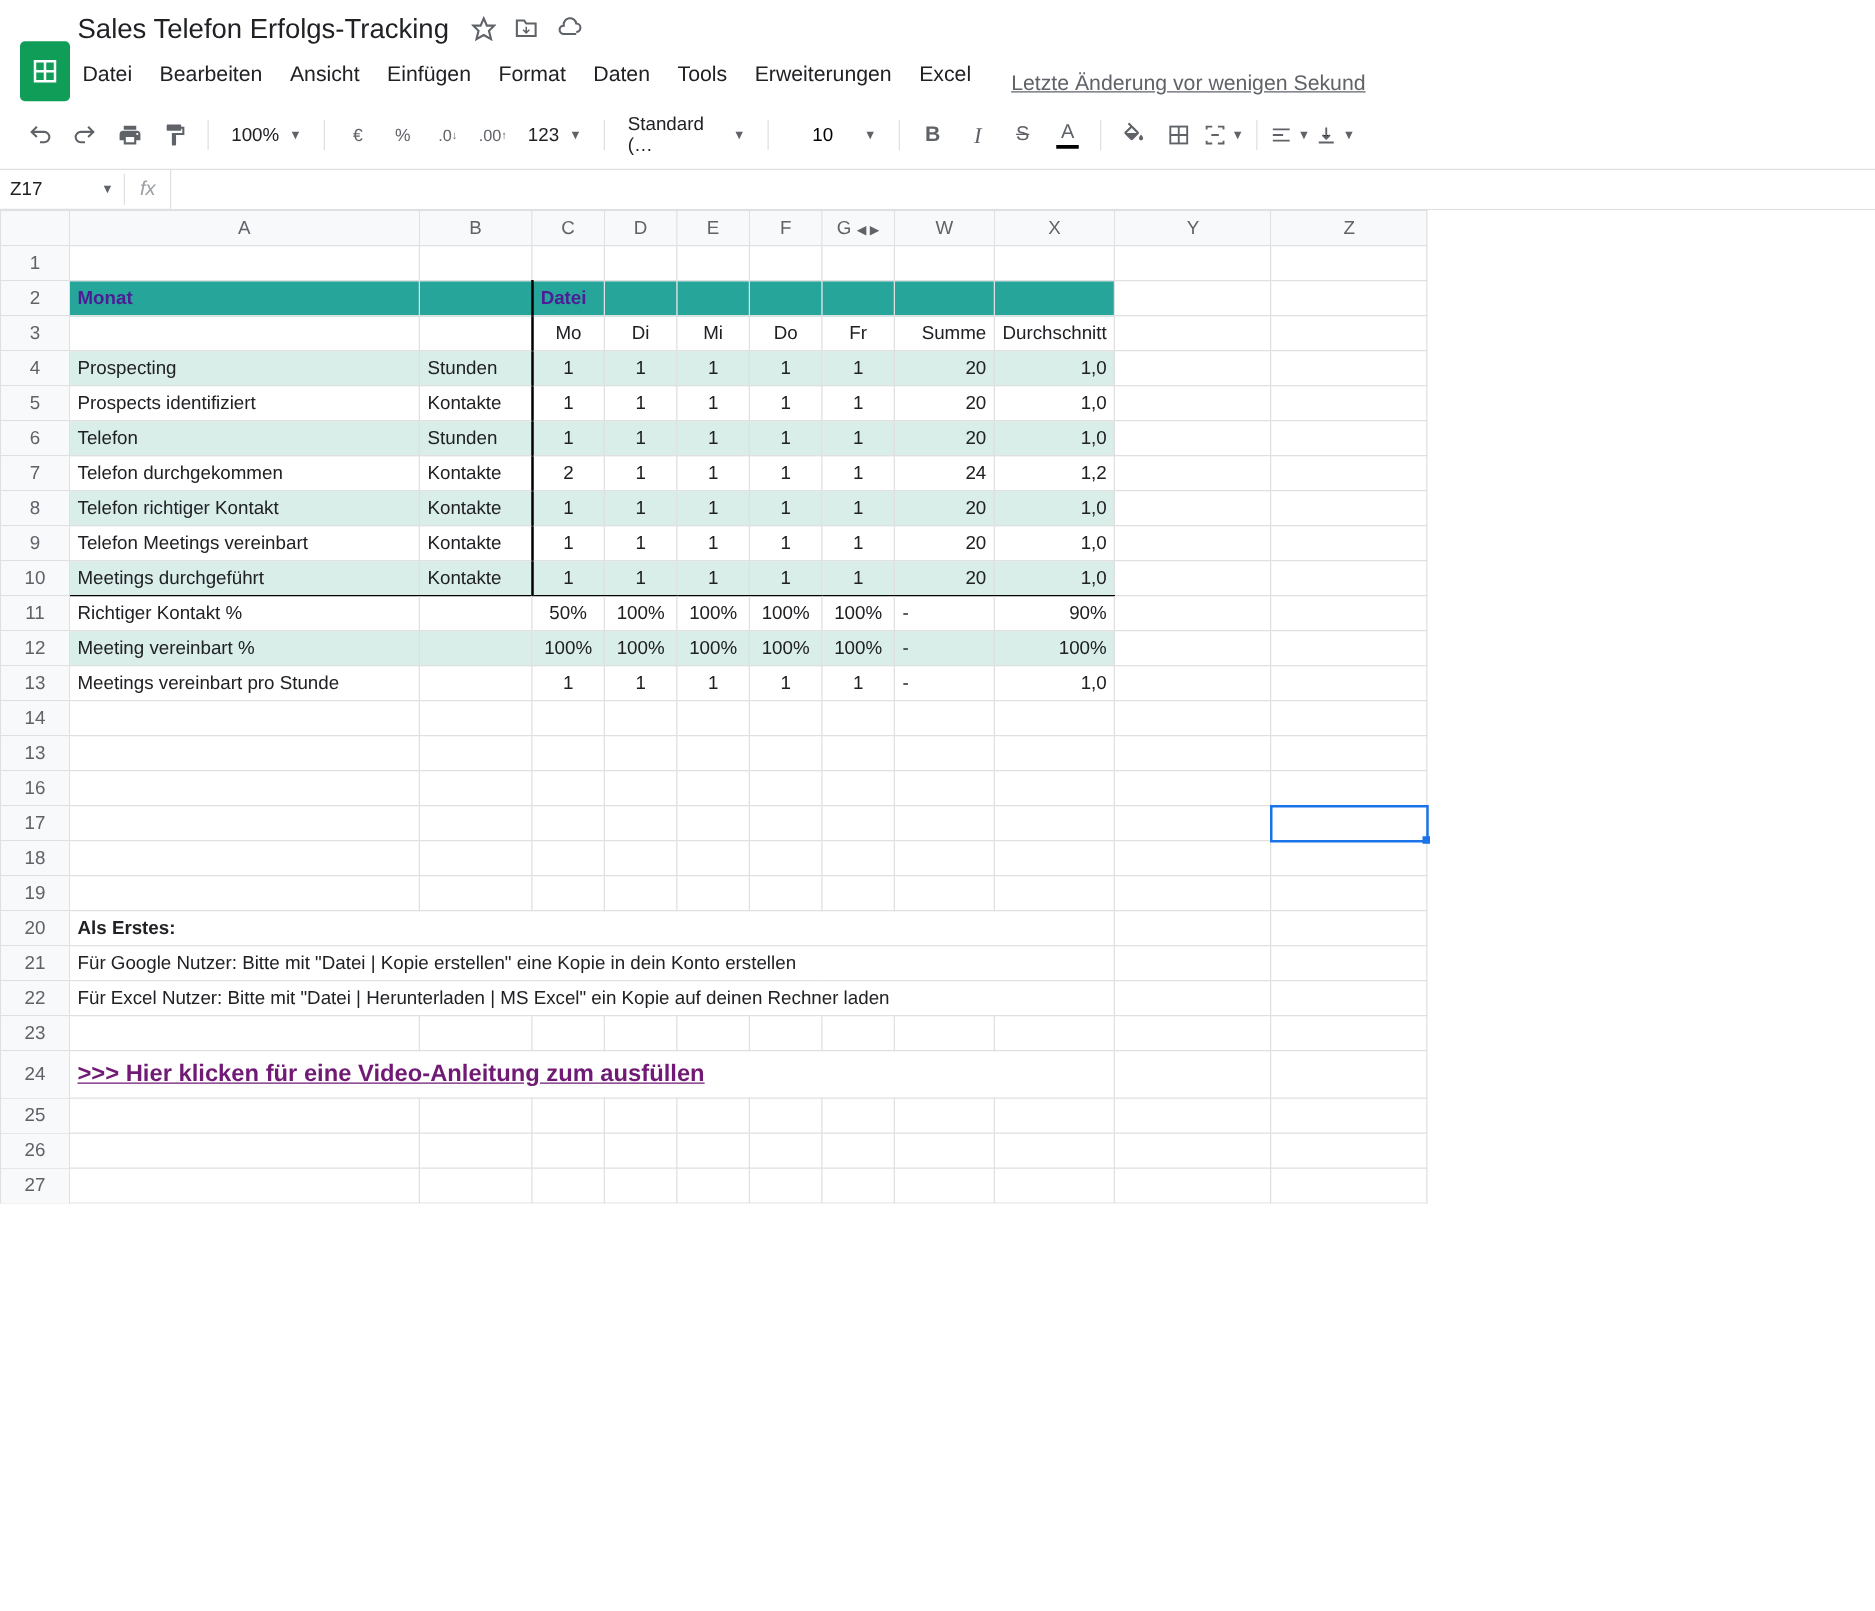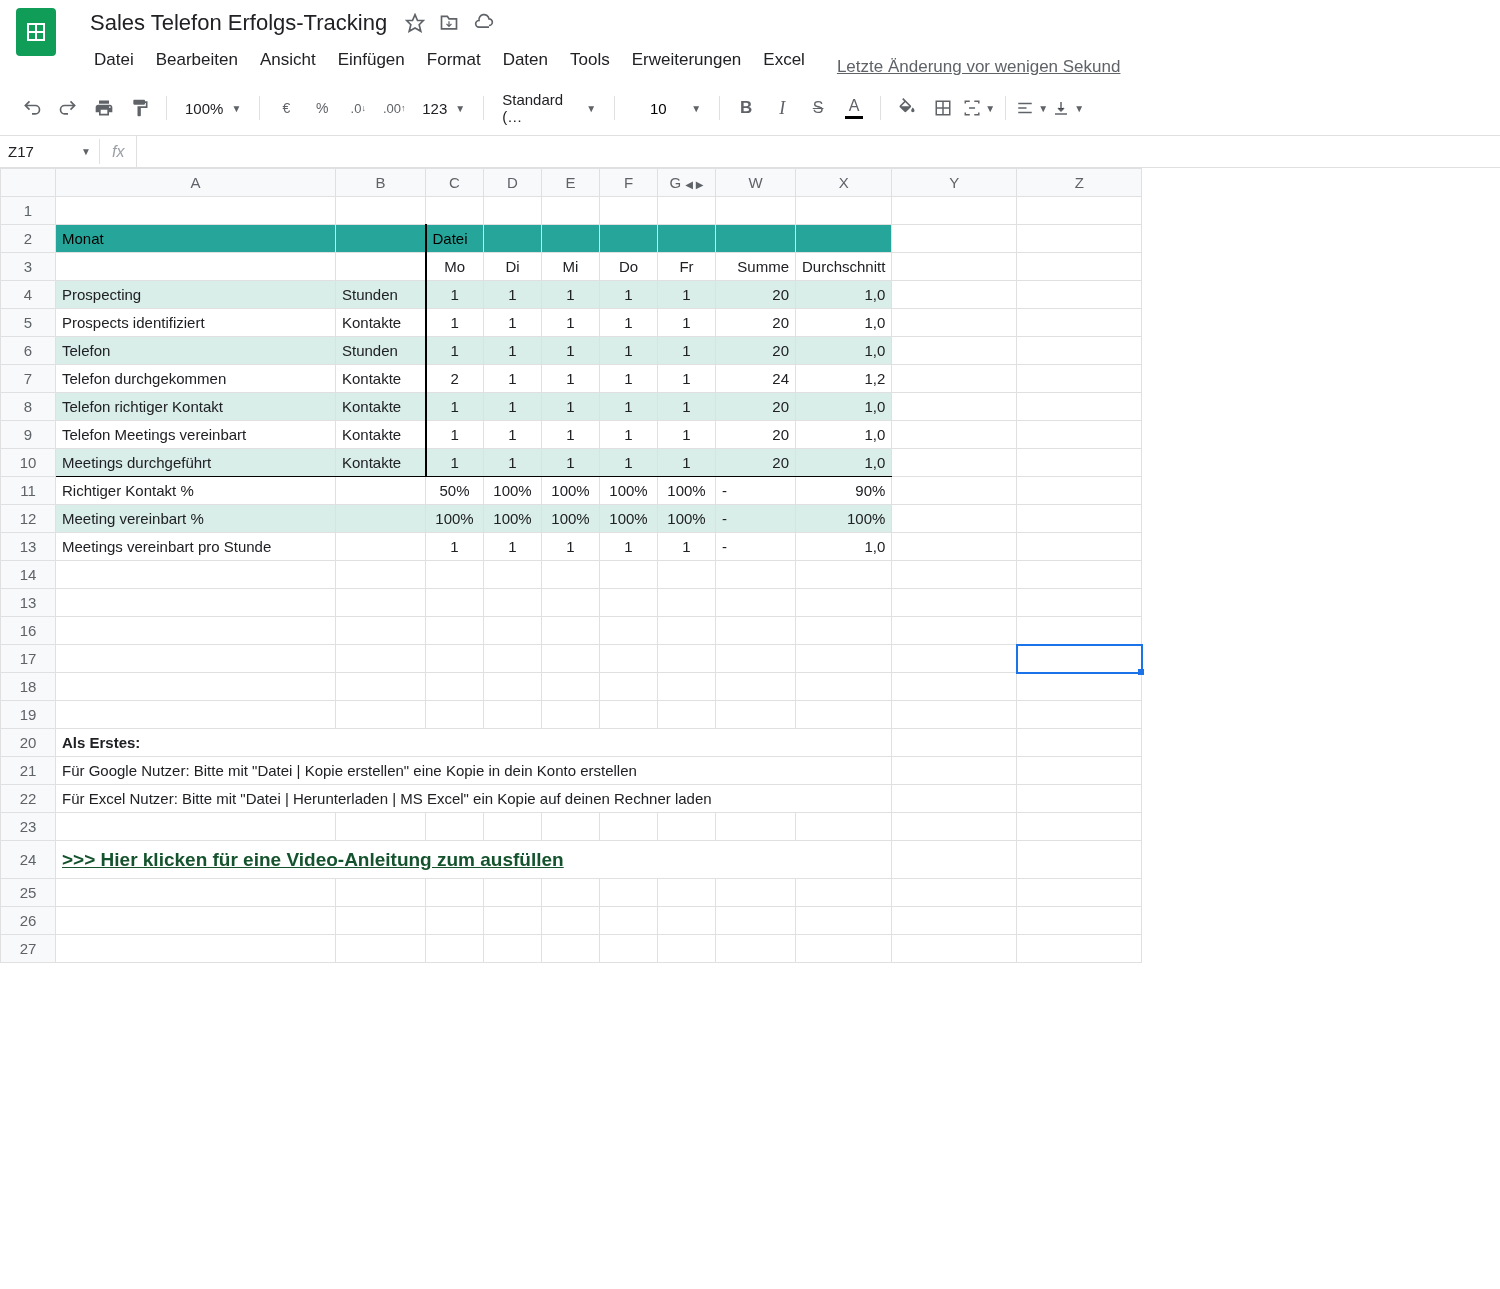--- a/index.html
+++ b/index.html
@@ -1,19 +1,19 @@
 <!DOCTYPE html>
 <html><head>
 <meta charset="utf-8">
 <style>
 * { box-sizing: border-box; margin: 0; padding: 0; }
 body { font-family: Arial, sans-serif; font-size: 14px; color: #202124; background: #fff; overflow: hidden; }
 
 
-.titlebar { display: flex; align-items: flex-start; padding: 8px 16px 0 16px; gap: 28px; }
+.titlebar { display: flex; align-items: flex-end; padding: 8px 16px 0 16px; gap: 0; }
 .doc-icon { width: 40px; height: 48px; background: #0f9d58; border-radius: 4px; position: relative; display: flex; align-items: center; justify-content: center; }
 .doc-icon svg { width: 24px; height: 24px; }
 .title-block { display: flex; flex-direction: column; flex: 1; }
 .title-row { display: flex; align-items: center; gap: 12px; }
 .doc-title { font-size: 22px; color: #202124; padding: 2px 6px; }
 .title-icons { display: flex; gap: 14px; color: #5f6368; }
 .menubar { display: flex; gap: 2px; padding: 4px 0; align-items: center; }
 .menu-item { padding: 4px 10px; font-size: 17px; color: #202124; cursor: pointer; border-radius: 4px; }
 .last-edit { color: #5f6368; font-size: 17px; text-decoration: underline; margin-left: 20px; cursor: pointer; white-space: nowrap; margin-top: 15px; }
 
@@ -42,28 +42,28 @@
 .col-A { width: 280px; }
 .col-B { width: 90px; }
 .col-CDE { width: 58px; }
 .col-W { width: 80px; }
 .col-X { width: 80px; }
 .col-YZ { width: 125px; }
 .cell { padding: 3px 6px; white-space: nowrap; overflow: hidden; }
 .cell-left { text-align: left; }
 .cell-center { text-align: center; }
 .cell-right { text-align: right; }
-.teal-header { background: #26a69a; color: #000000; font-weight: normal; }
+.teal-header { background: #26a69a; color: #4c1d95; font-weight: bold; }
 .mint { background: #d9ede9; }
 .bold { font-weight: bold; }
 .thick-left { border-left: 2px solid #000 !important; }
 .thick-bottom { border-bottom: 1.5px solid #000 !important; }
 .selected-cell { outline: 2px solid #1a73e8; outline-offset: -1px; position: relative; }
 .selected-cell::after { content: ''; position: absolute; bottom: -3px; right: -3px; width: 6px; height: 6px; background: #1a73e8; }
-.link-cell { color: #14532d; text-decoration: underline; font-weight: bold; font-size: 19px; }
+.link-cell { color: #701a75; text-decoration: underline; font-weight: bold; font-size: 19px; }
 .nav-arrows { display: inline-flex; gap: 2px; font-size: 10px; color: #5f6368; }
 
 svg { display: block; }
 </style>
 </head>
 <body>
 
 <div class="titlebar">
   <div class="doc-icon">
     <svg viewBox="0 0 24 24" fill="#fff">

